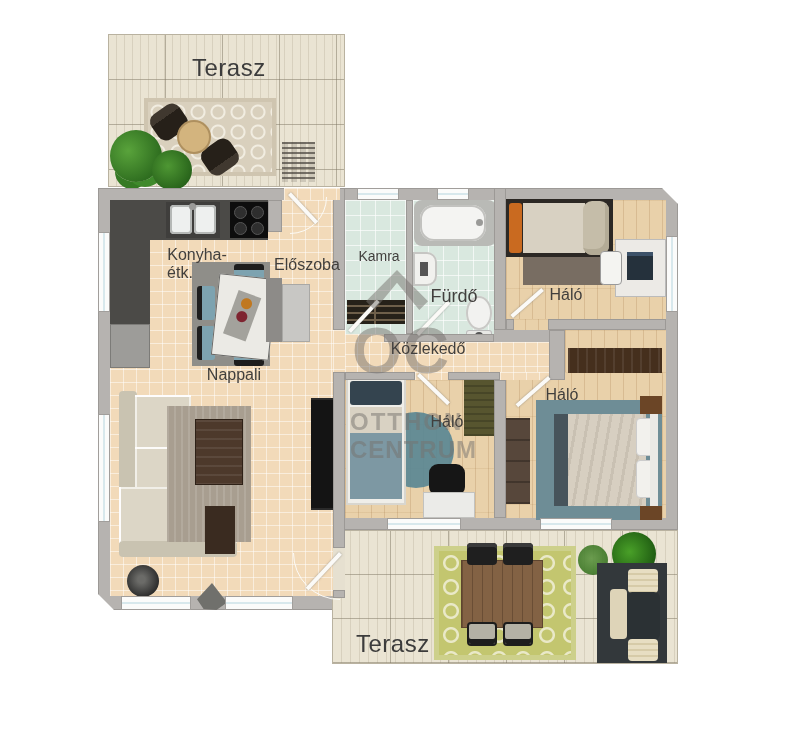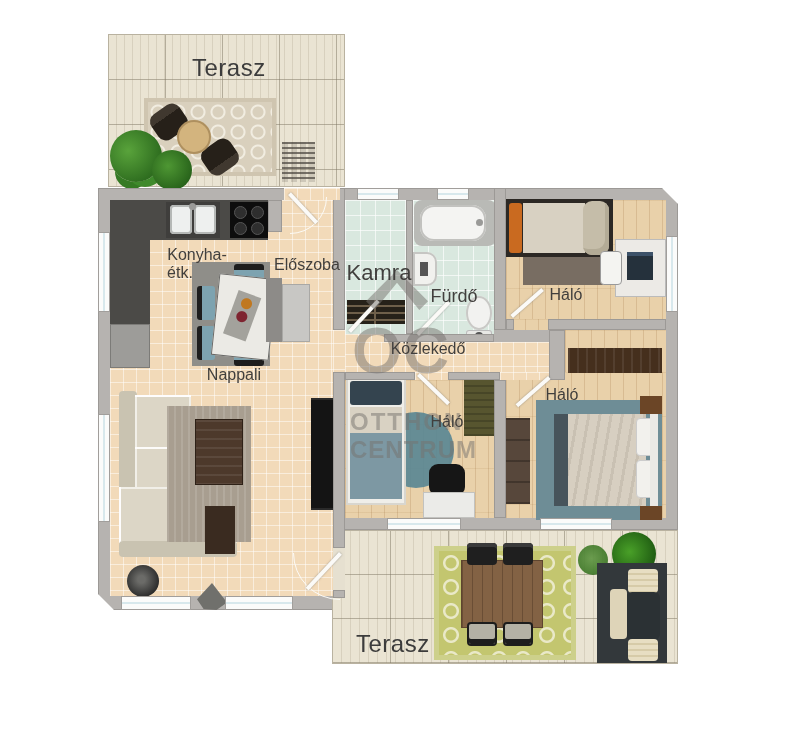--- a/index.html
+++ b/index.html
@@ -185,21 +185,21 @@
   <div class="door" style="left:339px;top:552px;height:49px;transform:rotate(43deg)"></div>
 
   <div class="furn" style="left:366px;top:270px;width:62px;height:40px;background:rgba(118,114,109,.5);clip-path:polygon(50% 0,100% 78%,86% 100%,50% 32%,14% 100%,0 78%)"></div>
   <div class="wm" style="left:352px;top:314px;width:96px;font-size:64px;text-align:center;letter-spacing:1px">OC</div>
   <div class="wm" style="left:350px;top:408px;width:100px;font-size:24px;text-align:center;letter-spacing:2px">OTTHON</div>
   <div class="wm" style="left:350px;top:436px;width:100px;font-size:24px;text-align:center;letter-spacing:1px">CENTRUM</div>
 
   <div class="lbl" style="left:197px;top:246px">Konyha-</div>
   <div class="lbl" style="left:180px;top:264px">étk.</div>
   <div class="lbl" style="left:307px;top:256px">Előszoba</div>
-  <div class="lbl" style="left:379px;top:260px;font-size:22px">Kamra</div>
+  <div class="lbl" style="left:379px;top:248px;font-size:14px">Kamra</div>
   <div class="lbl" style="left:454px;top:286px;font-size:18px">Fürdő</div>
   <div class="lbl" style="left:566px;top:286px">Háló</div>
   <div class="lbl" style="left:428px;top:340px">Közlekedő</div>
   <div class="lbl" style="left:447px;top:413px">Háló</div>
   <div class="lbl" style="left:562px;top:386px">Háló</div>
   <div class="lbl" style="left:234px;top:366px">Nappali</div>
 
 
 </div>
 

